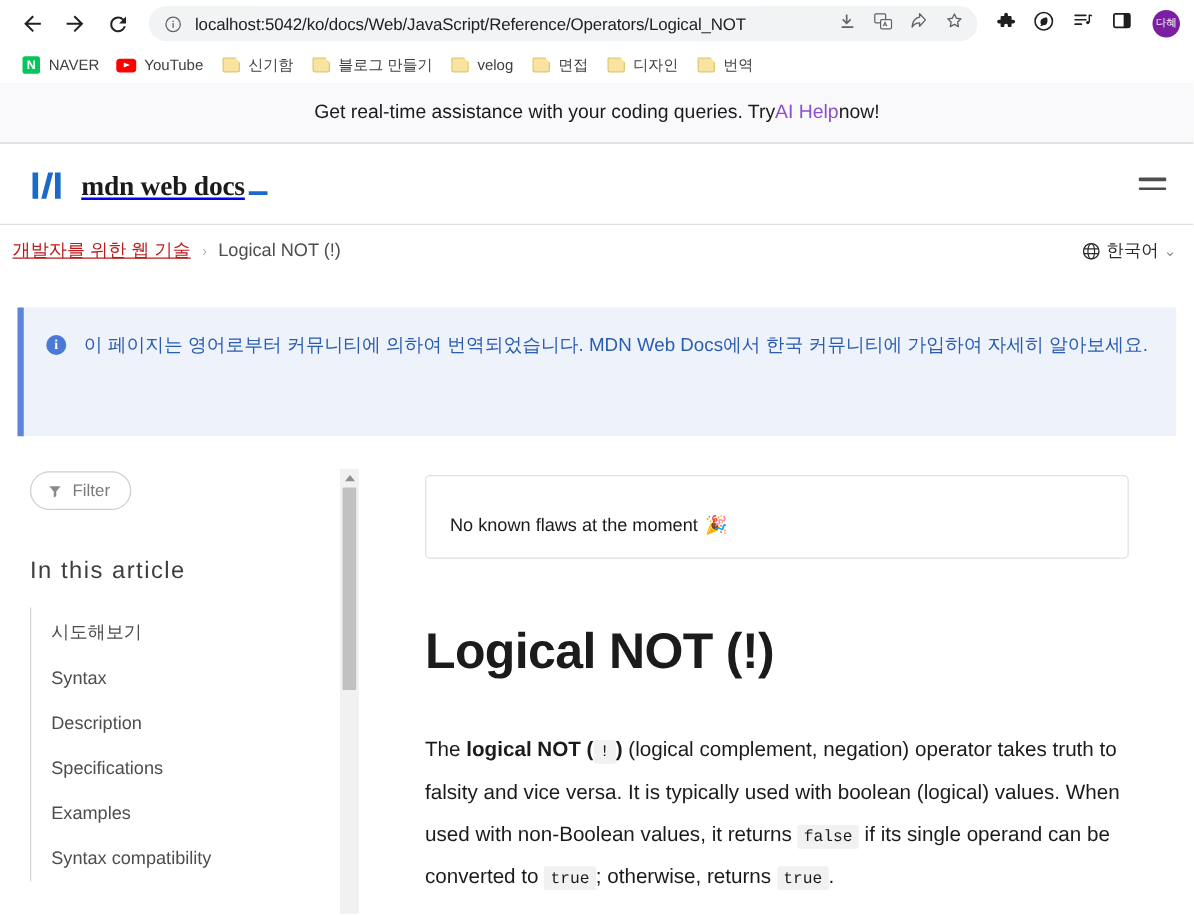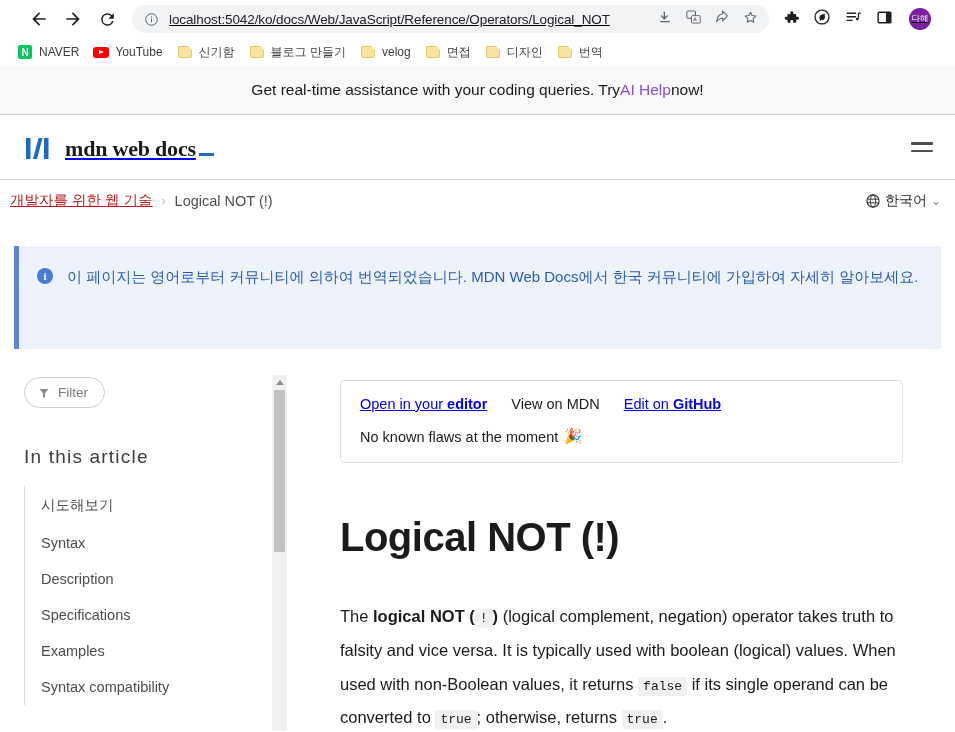--- a/index.html
+++ b/index.html
@@ -14,22 +14,21 @@
   
   .browser-chrome {
     background: #ffffff;
     height: 66px;
     position: relative;
   }
   .toolbar-row {
     display: flex;
     align-items: center;
     height: 38px;
-    padding: 0 24px;
-    text-decoration: underline;
+    padding: 0 11px;
   }
   .nav-btn {
     width: 30px; height: 30px;
     display: flex; align-items: center; justify-content: center;
     border-radius: 50%;
     flex: 0 0 auto;
     margin-right: 4px;
   }
   .nav-btn svg { display: block; }
   .omnibox {
@@ -524,25 +523,20 @@
       <div class="side-scrollbar">
         <div class="sb-arrow">
             <i></i>
           </div>
         <div class="sb-thumb"></div>
       </div>
     </div>
 
     <div class="main-col">
       <div class="doc-toolbox">
-        <div class="tb-row1">
-          <a href="#"><span>Open in your </span><b>editor</b></a>
-          <a href="#" style="color:#1b1b1b;text-decoration:none">View on MDN</a>
-          <a href="#"><span>Edit on </span><b>GitHub</b></a>
-        </div>
         <div class="tb-row2">
           <span>No known flaws at the moment</span>
           <span>🎉</span>
         </div>
       </div>
 
       <h1 class="doc-title">Logical NOT (!)</h1>
 
       <p class="doc-para"><span>The </span><b>logical NOT (</b><code>!</code><b>)</b><span> (logical complement, negation) operator takes truth to falsity and vice versa. It is typically used with boolean (logical) values. When used with non-Boolean values, it returns </span><code>false</code><span> if its single operand can be converted to </span><code>true</code><span>; otherwise, returns </span><code>true</code><span>.</span></p>
     </div>

